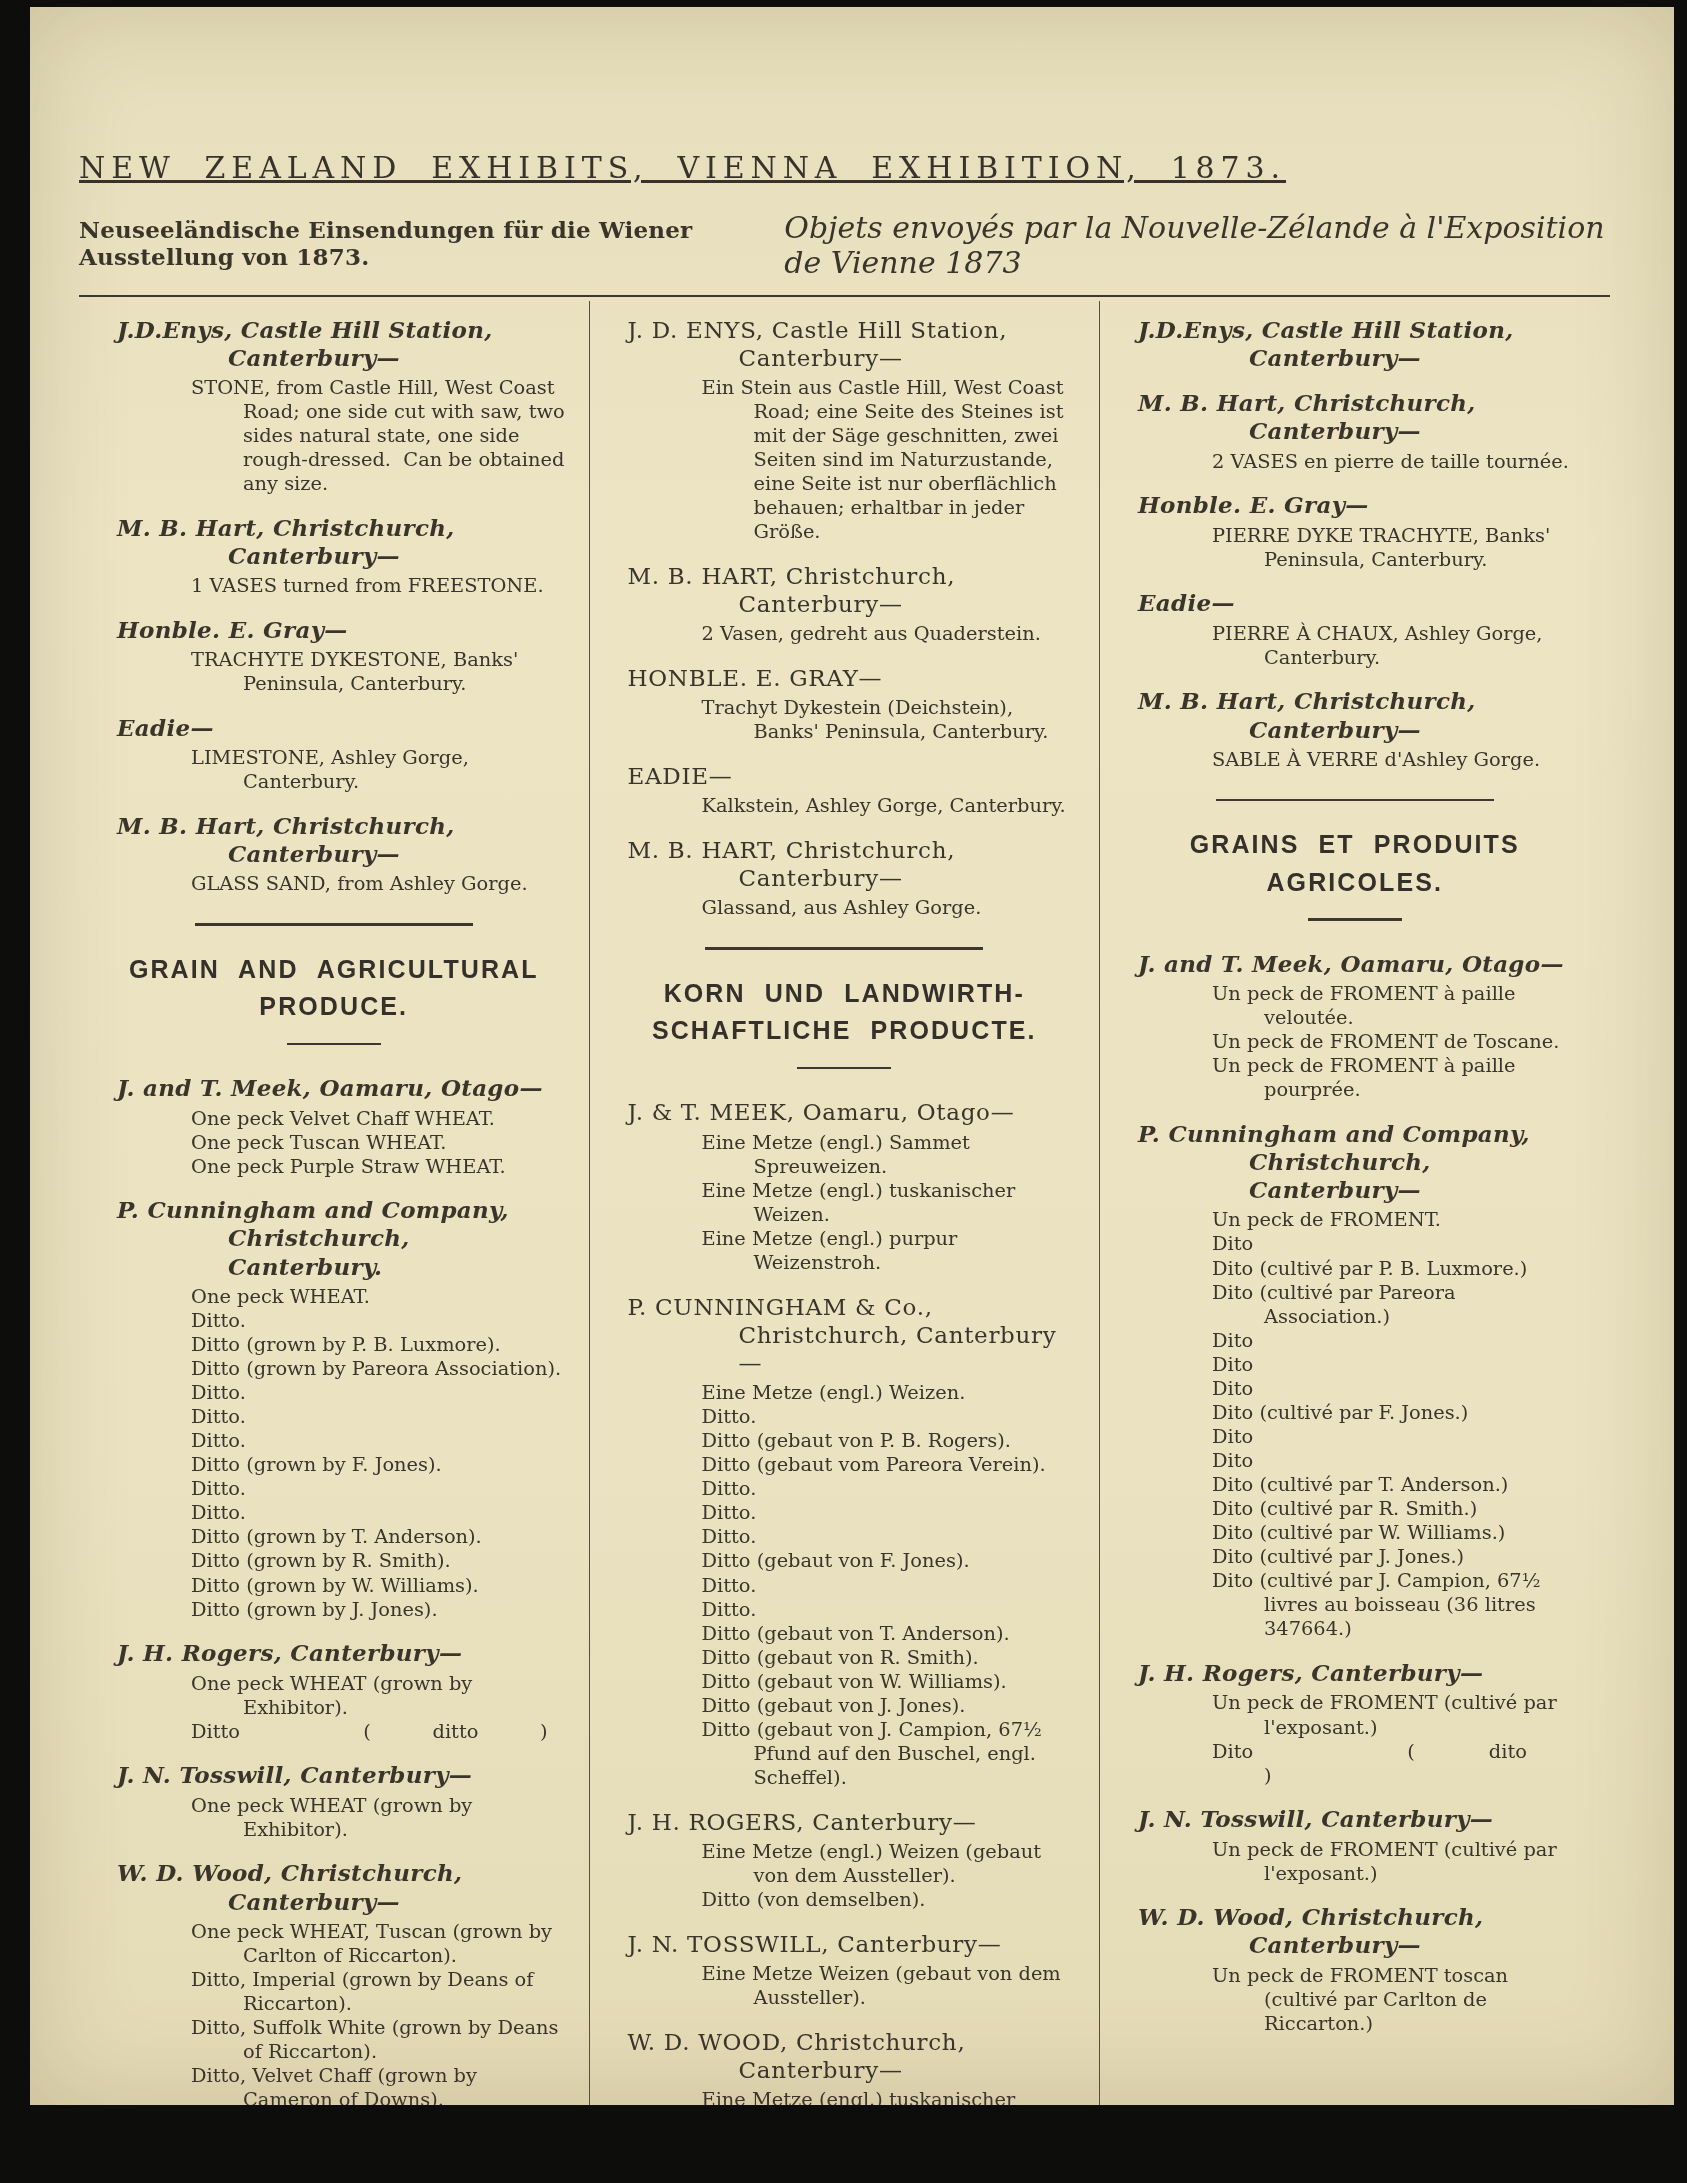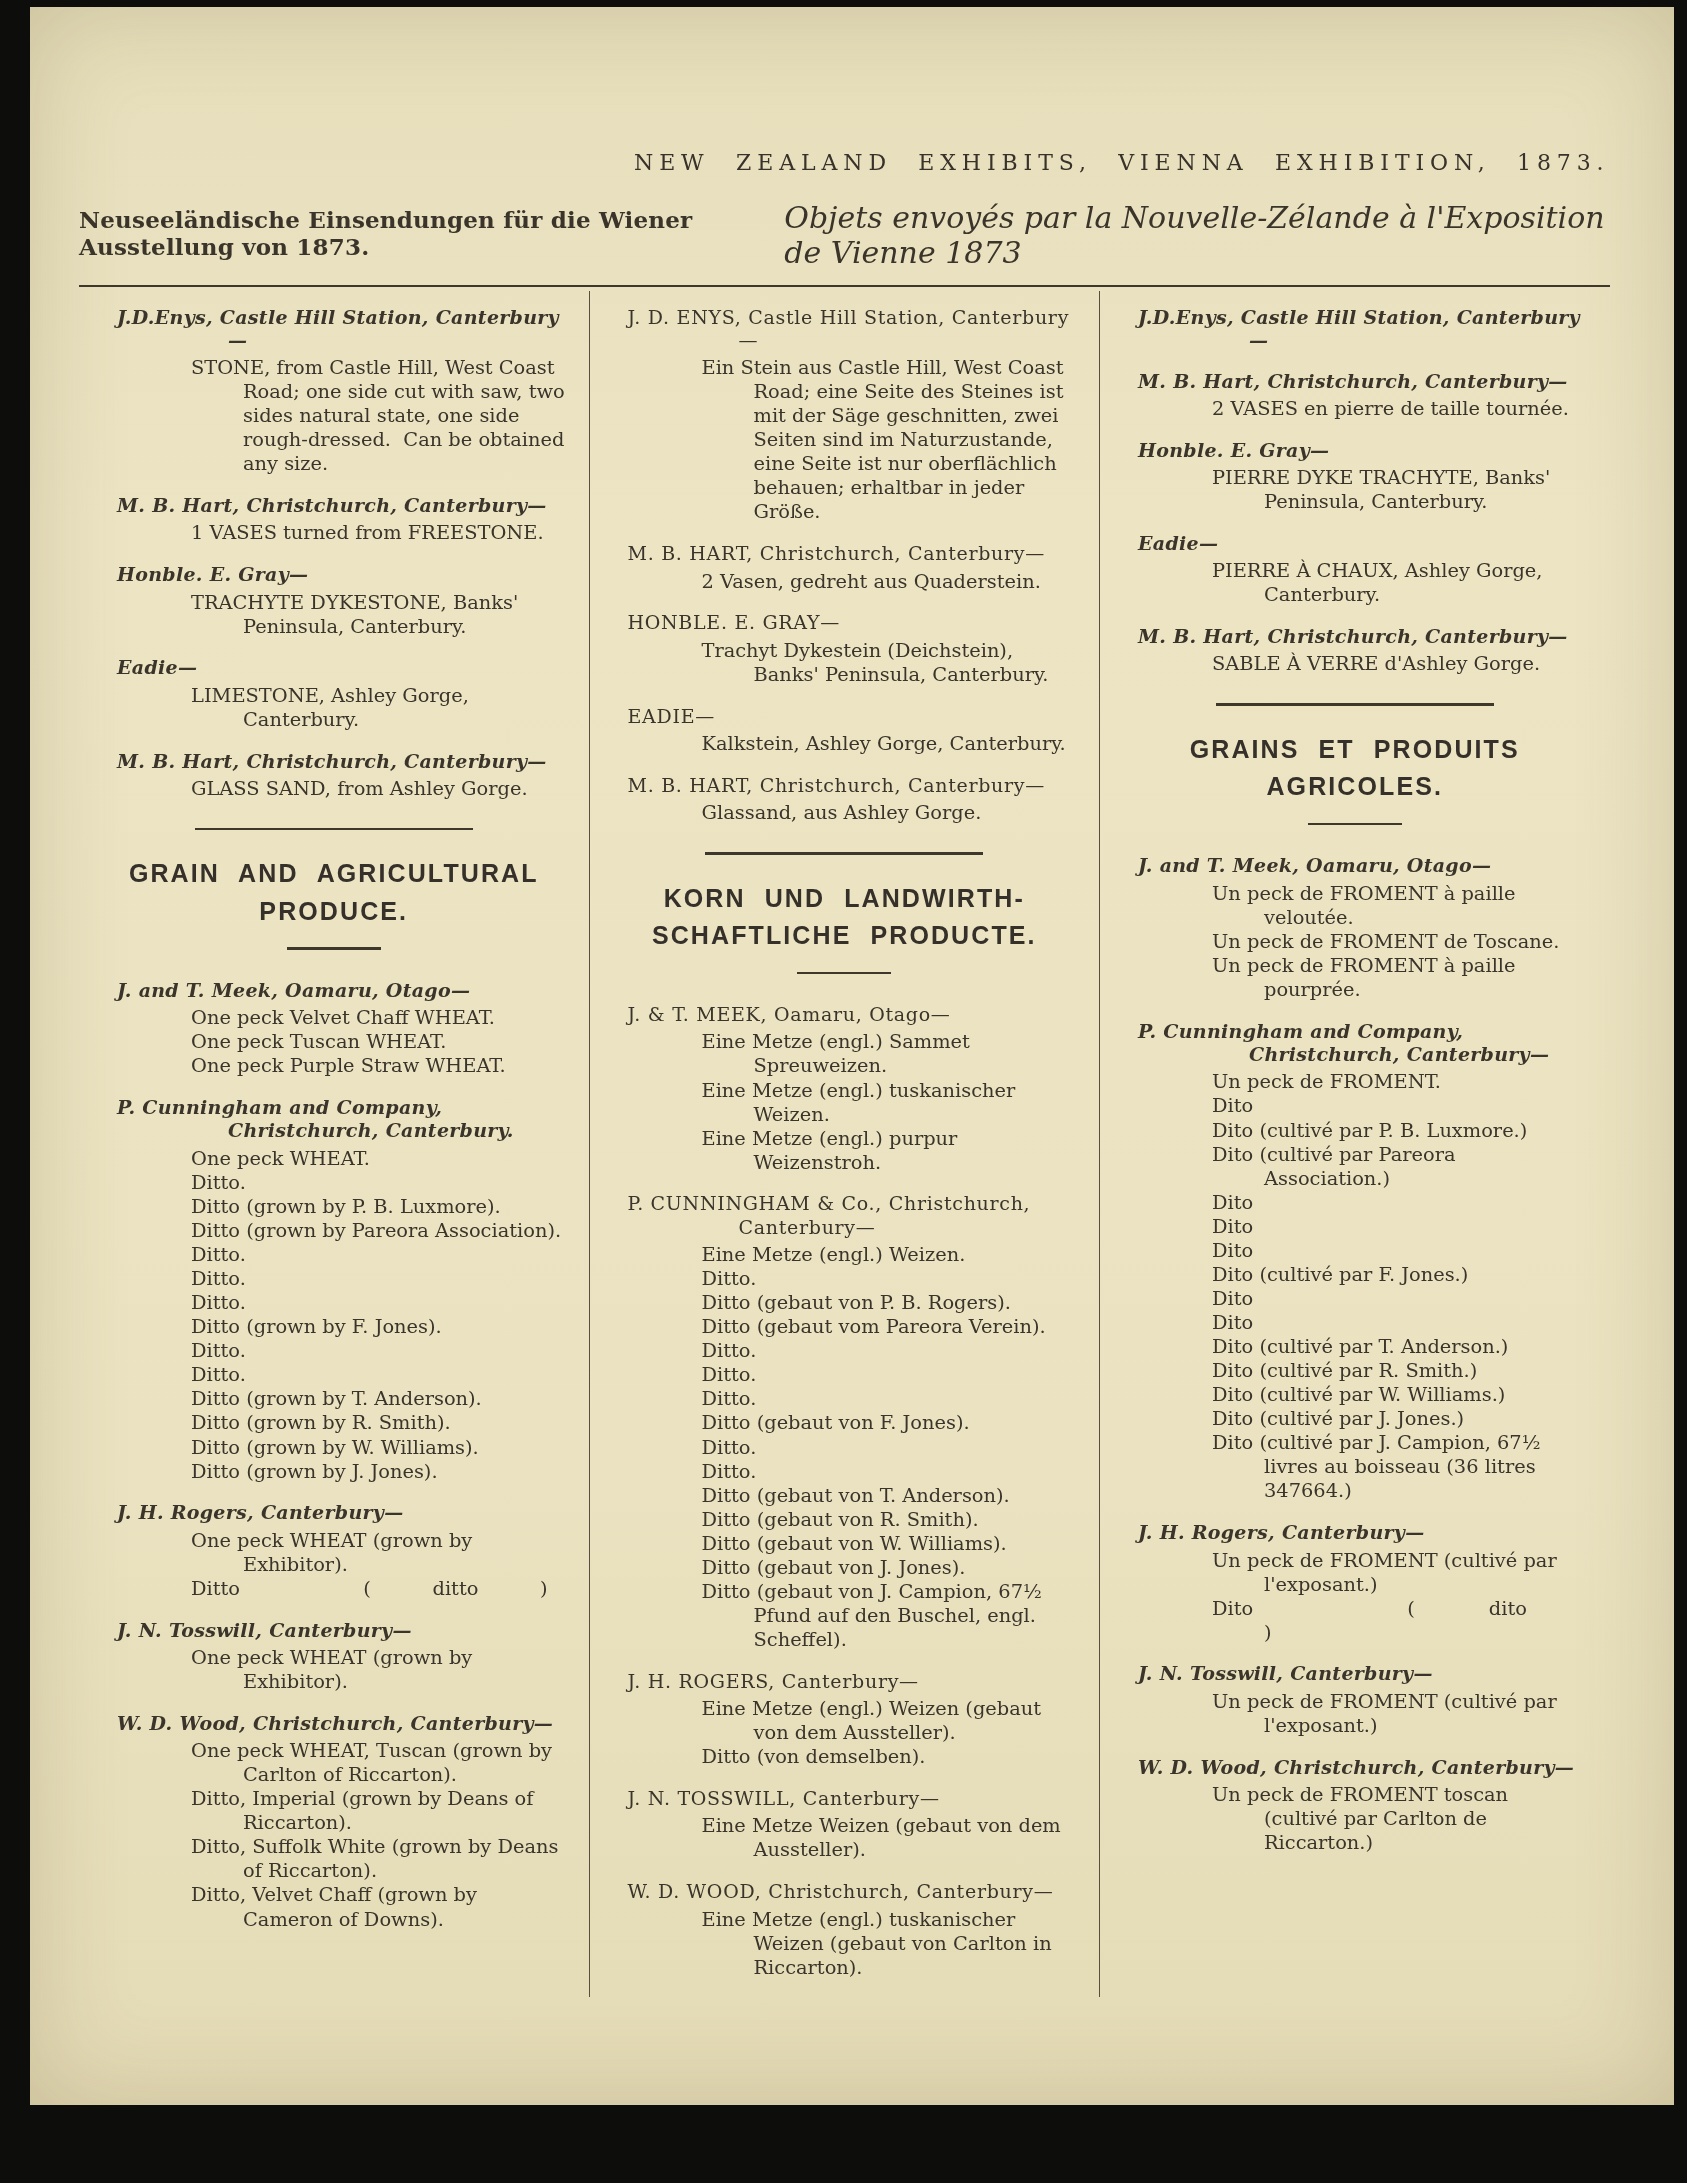--- a/index.html
+++ b/index.html
@@ -12,43 +12,44 @@
   .paper {
     position:absolute; left:30px; top:6.7px; right:13.5px; bottom:78px;
     background:linear-gradient(180deg,#e6debb 0%, #ece4c3 25%, #eae2c0 70%, #e4dbb6 100%);
     box-shadow: inset 0 0 101px rgba(95,75,35,.20);
     color:#3a342a;
     overflow:hidden;
   }
   .content { padding:143px 64px 0 49px; }
 
   .title {
-    text-align:right;
-    font-size:22px;
+    text-align:left;
+    font-size:30px;
     letter-spacing:5.9px;
     word-spacing:13.5px;
     color:#38322a;
     white-space:nowrap;
+    text-decoration:underline;
   }
   .subtitles {
     display:flex; align-items:baseline;
     margin-top:25px;
   }
   .sub-de { font-size:23px; font-weight:bold; letter-spacing:0.2px; }
   .sub-fr { font-size:30px; font-style:italic; }
 
   .toprule { height:2.5px; background:#3e382c; margin-top:15px; }
 
   .cols { display:flex; align-items:stretch; margin-top:3.4px; }
   .col { flex:1 1 0; padding:15px 22px 0 22px; min-width:0; }
   .col + .col { border-left:1.7px solid #564f3d; }
 
   .entry { margin-bottom:17.7px; }
   .entry-header {
-    font-size:19px; font-weight:bold; font-style:italic;
+    font-size:23px; font-weight:bold; font-style:italic;
     line-height:1.22; letter-spacing:0.3px;
     padding-left:127px; text-indent:-111px;
     margin-bottom:4.2px;
   }
   .entry-header.caps {
     font-style:normal; font-weight:normal; letter-spacing:0.7px;
   }
   .entry-item {
     font-size:19.4px; line-height:1.24;
     padding-left:142px; text-indent:-52px;

